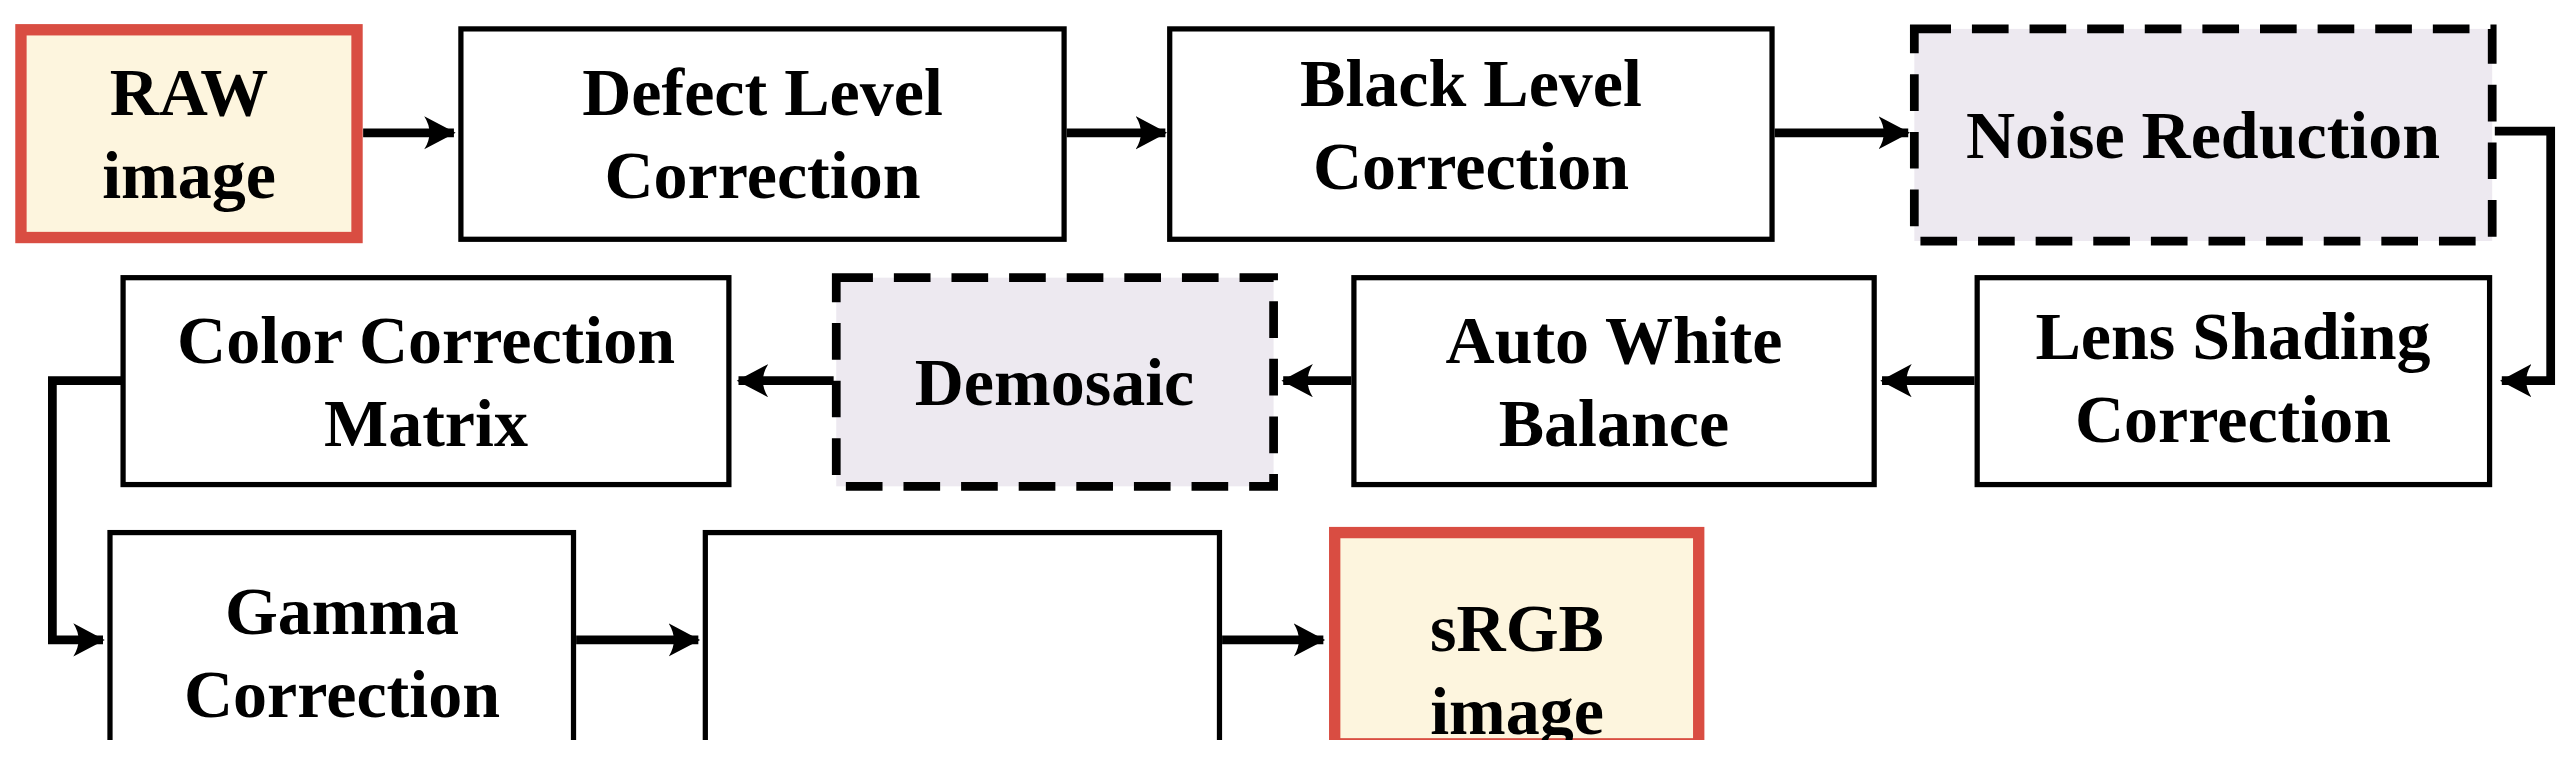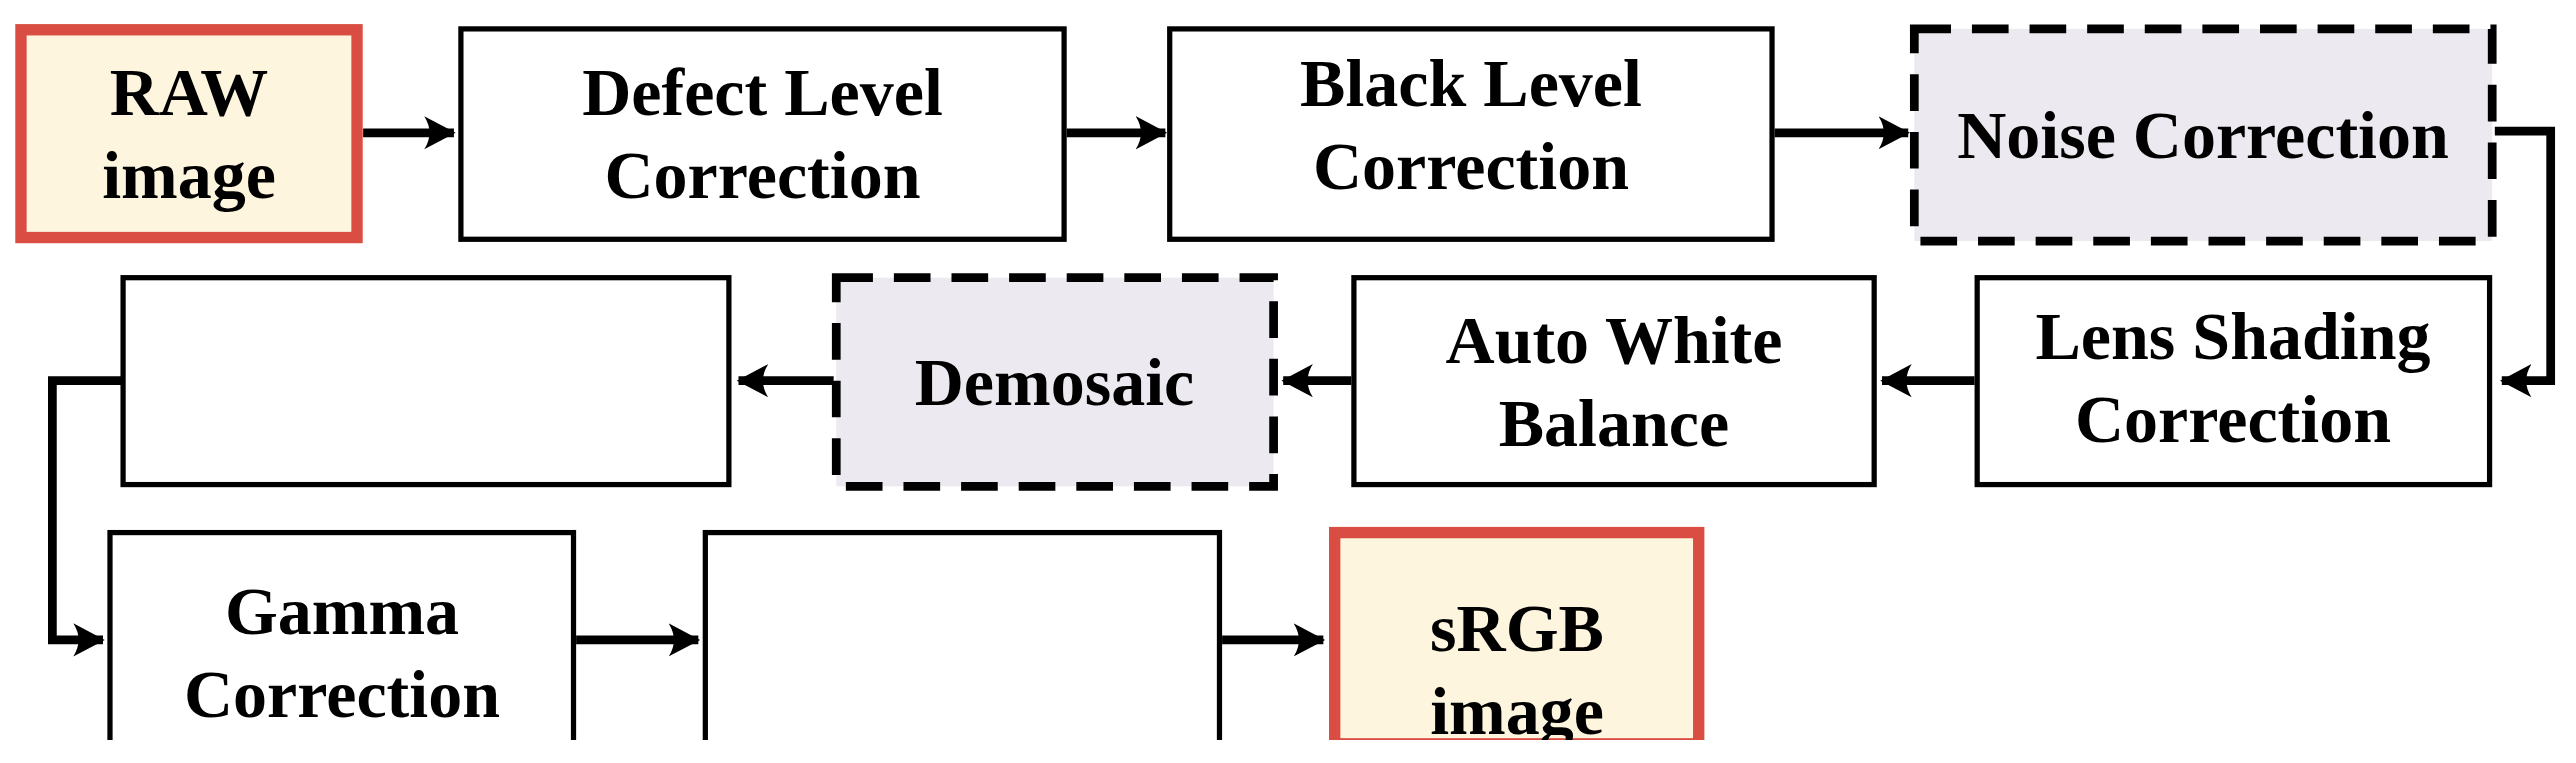--- a/index.html
+++ b/index.html
@@ -68,25 +68,27 @@
     <rect x="808" y="610" width="589" height="245" fill="#FFFFFF" stroke="#000000" stroke-width="6"></rect>
     <rect x="1529" y="610" width="417" height="242" fill="#FDF5DE" stroke="#D94D42" stroke-width="13"></rect>
   </svg>
 
   <div class="label" style="left:21px;   top:30px;  width:336px; height:208px;">RAW
 image</div>
   <div class="label" style="left:461px;  top:29px;  width:603px; height:210px;">Defect Level
 Correction</div>
   <div class="label" style="left:1170px; top:20px;  width:602px; height:210px;">Black Level
 Correction</div>
-  <div class="label" style="left:1914px; top:29px;  width:578px; height:212px;">Noise Correction</div>
+  <div class="label" style="left:1914px; top:29px;  width:578px; height:212px;">Noise Reduction</div>
   <div class="label" style="left:1977px; top:274px; width:512px; height:207px;">Lens Shading
 Correction</div>
   <div class="label" style="left:836px;  top:278px; width:437px; height:209px;">Demosaic</div>
   <div class="label" style="left:1354px; top:278px; width:520px; height:207px;">Auto White
 Balance</div>
+  <div class="label" style="left:123px;  top:278px; width:606px; height:207px;">Color Correction
+Matrix</div>
   <div class="label" style="left:110px;  top:546px; width:464px; height:214px;">Gamma
 Correction</div>
   <div class="label" style="left:1335px; top:564px; width:364px; height:211px;">sRGB
 image</div>
 
 </div>
 
 
 </body></html>

